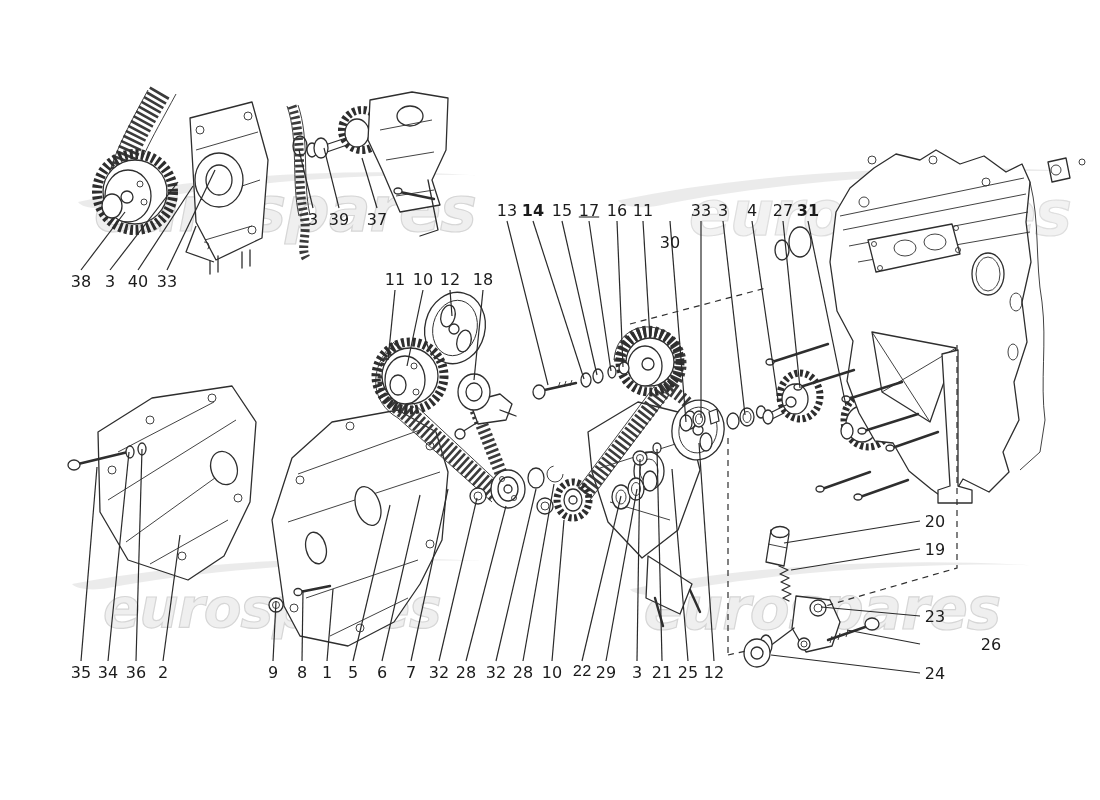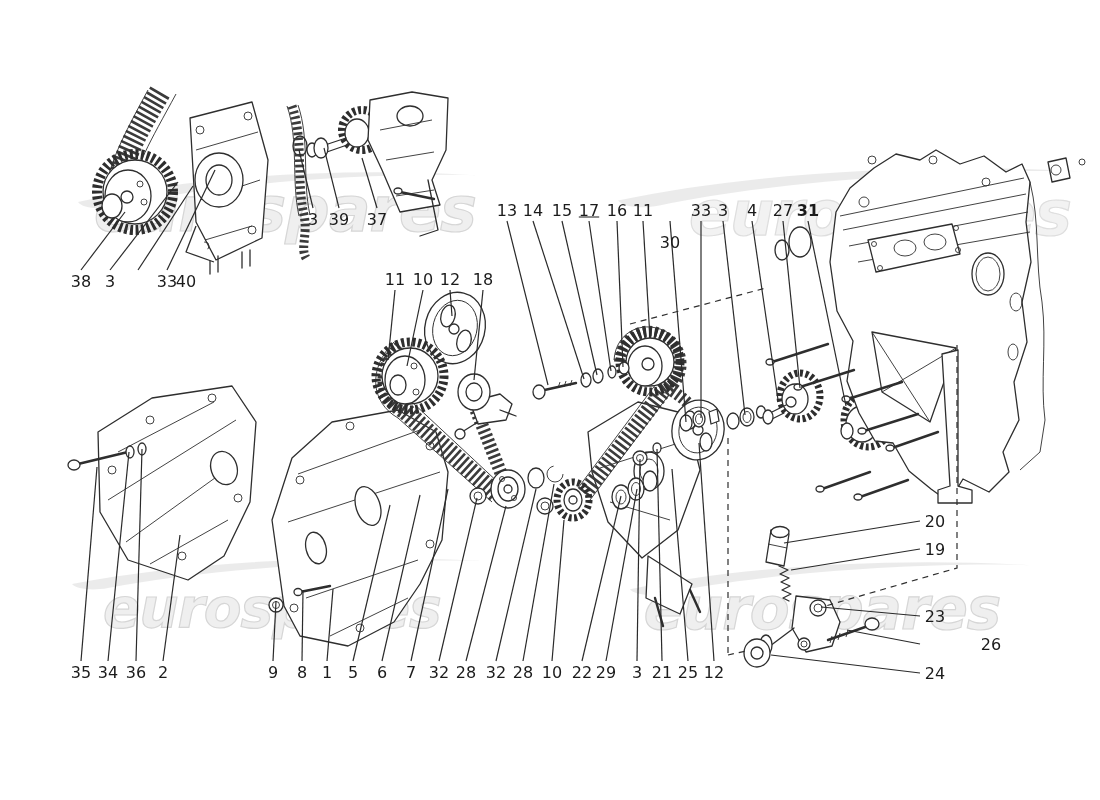--- a/index.html
+++ b/index.html
@@ -335,31 +335,31 @@
       <line x1="920" y1="521" x2="784" y2="543"></line>
       <line x1="920" y1="549" x2="791" y2="570"></line>
       <line x1="920" y1="616" x2="821" y2="607"></line>
       <line x1="920" y1="644" x2="847" y2="630"></line>
       <line x1="920" y1="673" x2="771" y2="655"></line>
     </svg>
 
 <div id="labels">
       <div class="part-label" style="left: 81px; top: 281px;">38</div>
       <div class="part-label" style="left: 110px; top: 281px;">3</div>
-      <div class="part-label" style="left: 138px; top: 281px; margin-left: 48px;">40</div>
+      <div class="part-label" style="left: 138px; top: 281px;">40</div>
       <div class="part-label" style="left: 167px; top: 281px;">33</div>
       <div class="part-label" style="left: 313px; top: 219px;">3</div>
       <div class="part-label" style="left: 339px; top: 219px;">39</div>
       <div class="part-label" style="left: 377px; top: 219px;">37</div>
       <div class="part-label" style="left: 395px; top: 279px;">11</div>
       <div class="part-label" style="left: 423px; top: 279px;">10</div>
       <div class="part-label" style="left: 450px; top: 279px;">12</div>
       <div class="part-label" style="left: 483px; top: 279px; text-align: center;">18</div>
       <div class="part-label" style="left: 507px; top: 210px;">13</div>
-      <div class="part-label" style="left: 533px; top: 210px;">14</div>
+      <div class="part-label" style="left: 533px; top: 210px; font-weight: bold;">14</div>
       <div class="part-label" style="left: 562px; top: 210px;">15</div>
       <div class="part-label" style="left: 589px; top: 210px; text-decoration: underline;">17</div>
       <div class="part-label" style="left: 617px; top: 210px;">16</div>
       <div class="part-label" style="left: 643px; top: 210px;">11</div>
       <div class="part-label" style="left: 670px; top: 210px; margin-top: 32px;">30</div>
       <div class="part-label" style="left: 701px; top: 210px;">33</div>
       <div class="part-label" style="left: 723px; top: 210px;">3</div>
       <div class="part-label" style="left: 752px; top: 210px;">4</div>
       <div class="part-label" style="left: 783px; top: 210px;">27</div>
       <div class="part-label" style="left: 808px; top: 210px; font-weight: bold;">31</div>
@@ -371,21 +371,21 @@
       <div class="part-label" style="left: 302px; top: 672px;">8</div>
       <div class="part-label" style="left: 327px; top: 672px;">1</div>
       <div class="part-label" style="left: 353px; top: 672px;">5</div>
       <div class="part-label" style="left: 382px; top: 672px;">6</div>
       <div class="part-label" style="left: 411px; top: 672px;">7</div>
       <div class="part-label" style="left: 439px; top: 672px;">32</div>
       <div class="part-label" style="left: 466px; top: 672px;">28</div>
       <div class="part-label" style="left: 496px; top: 672px;">32</div>
       <div class="part-label" style="left: 523px; top: 672px;">28</div>
       <div class="part-label" style="left: 552px; top: 672px;">10</div>
-      <div class="part-label" style="left: 582px; top: 672px;">22</div>
+      <div class="part-label" style="left: 582px; top: 672px; font-family: Liberation Mono, monospace;">22</div>
       <div class="part-label" style="left: 606px; top: 672px;">29</div>
       <div class="part-label" style="left: 637px; top: 672px;">3</div>
       <div class="part-label" style="left: 662px; top: 672px;">21</div>
       <div class="part-label" style="left: 688px; top: 672px;">25</div>
       <div class="part-label" style="left: 714px; top: 672px;">12</div>
       <div class="part-label" style="left: 935px; top: 521px;">20</div>
       <div class="part-label" style="left: 935px; top: 549px;">19</div>
       <div class="part-label" style="left: 935px; top: 616px;">23</div>
       <div class="part-label" style="left: 979px; top: 644px; margin-left: 12px;">26</div>
       <div class="part-label" style="left: 935px; top: 673px;">24</div>

